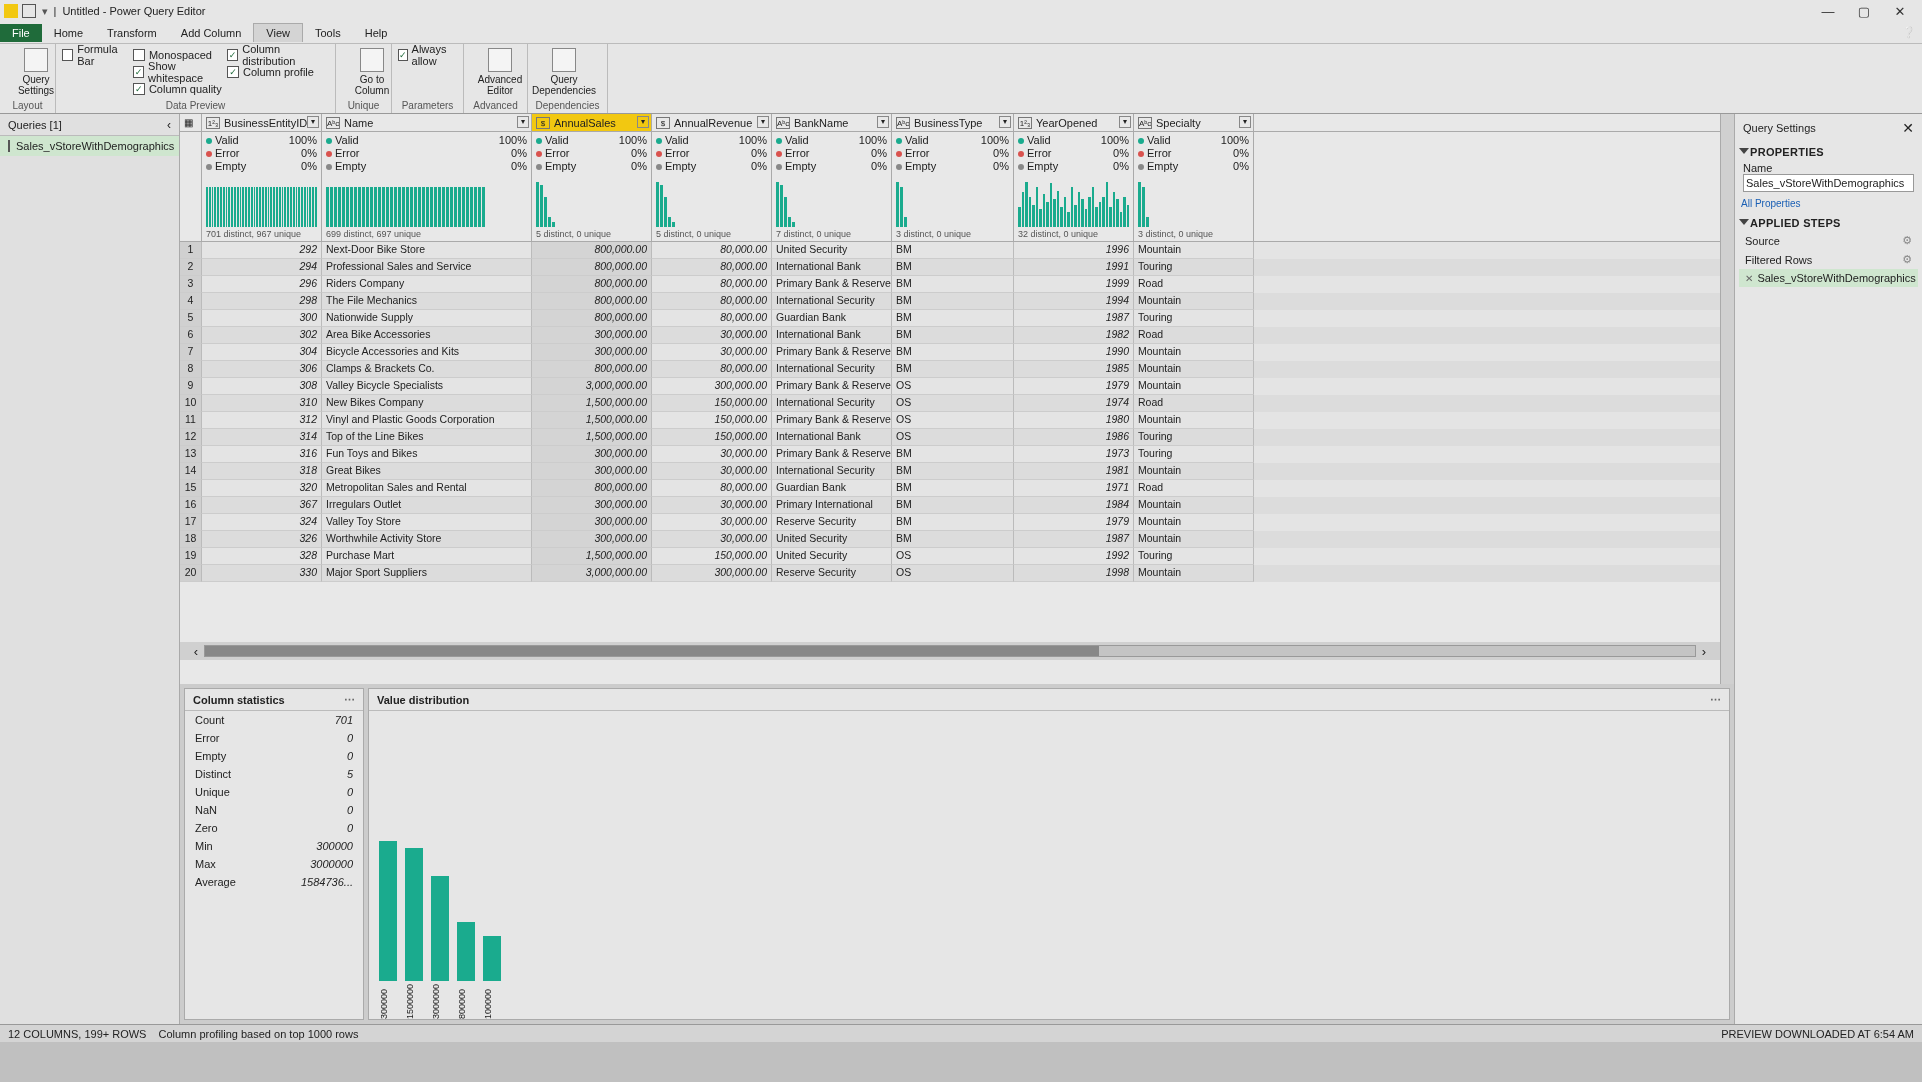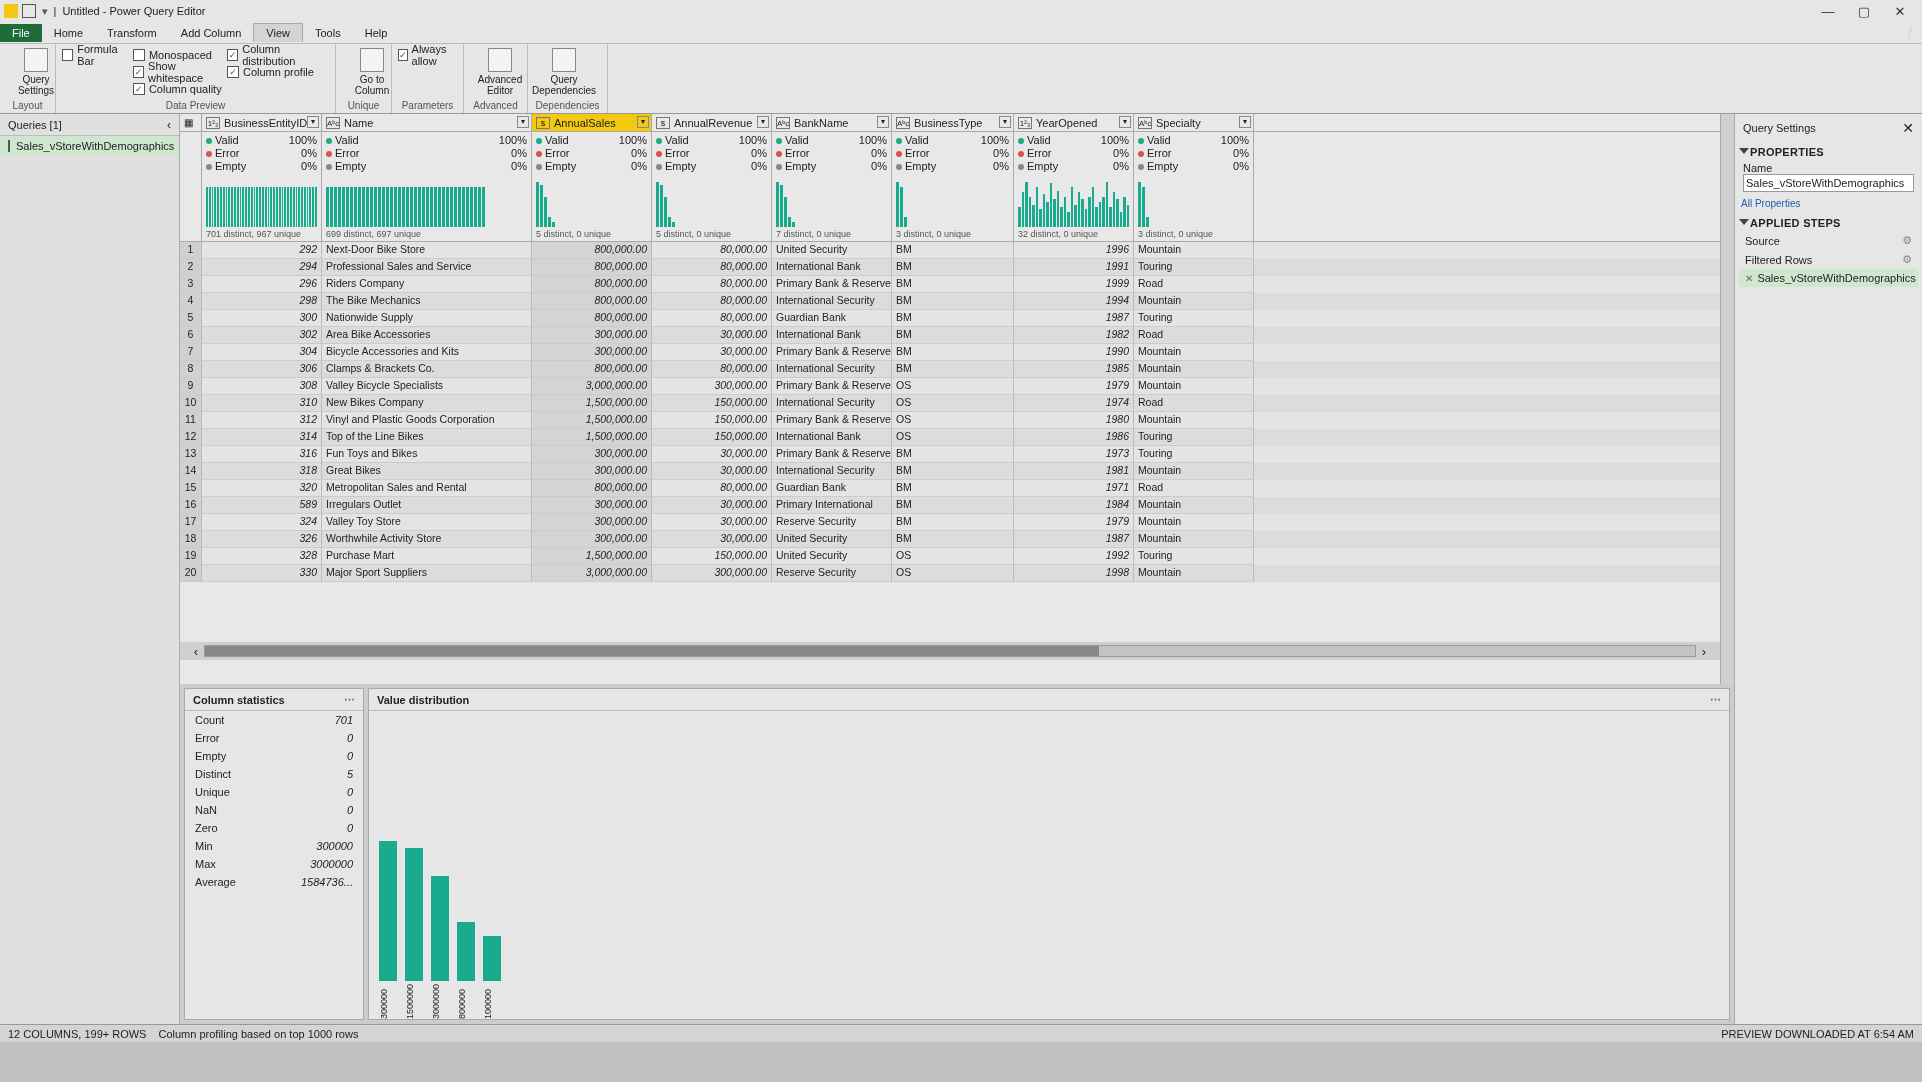--- a/index.html
+++ b/index.html
@@ -552,21 +552,21 @@
     <div class="cell num sel w2">800,000.00</div>
     <div class="cell num w3">80,000.00</div>
     <div class="cell w4">Primary Bank &amp; Reserve</div>
     <div class="cell w5">BM</div>
     <div class="cell num w6">1999</div>
     <div class="cell w7">Road</div>
   </div>
             <div class="row">
     <div class="cell rn w-rn">4</div>
     <div class="cell num w0">298</div>
-    <div class="cell w1">The Bike Mechanics</div>
+    <div class="cell w1">The File Mechanics</div>
     <div class="cell num sel w2">800,000.00</div>
     <div class="cell num w3">80,000.00</div>
     <div class="cell w4">International Security</div>
     <div class="cell w5">BM</div>
     <div class="cell num w6">1994</div>
     <div class="cell w7">Mountain</div>
   </div>
             <div class="row">
     <div class="cell rn w-rn">5</div>
     <div class="cell num w0">300</div>
@@ -683,21 +683,21 @@
     <div class="cell w1">Metropolitan Sales and Rental</div>
     <div class="cell num sel w2">800,000.00</div>
     <div class="cell num w3">80,000.00</div>
     <div class="cell w4">Guardian Bank</div>
     <div class="cell w5">BM</div>
     <div class="cell num w6">1971</div>
     <div class="cell w7">Road</div>
   </div>
             <div class="row">
     <div class="cell rn w-rn">16</div>
-    <div class="cell num w0">589</div>
+    <div class="cell num w0">367</div>
     <div class="cell w1">Irregulars Outlet</div>
     <div class="cell num sel w2">300,000.00</div>
     <div class="cell num w3">30,000.00</div>
     <div class="cell w4">Primary International</div>
     <div class="cell w5">BM</div>
     <div class="cell num w6">1984</div>
     <div class="cell w7">Mountain</div>
   </div>
             <div class="row">
     <div class="cell rn w-rn">17</div>

